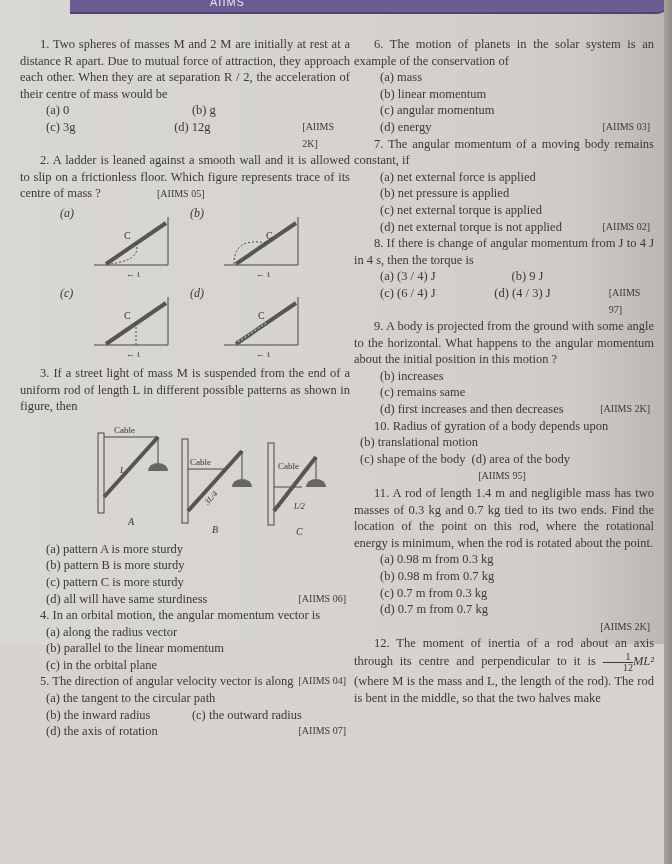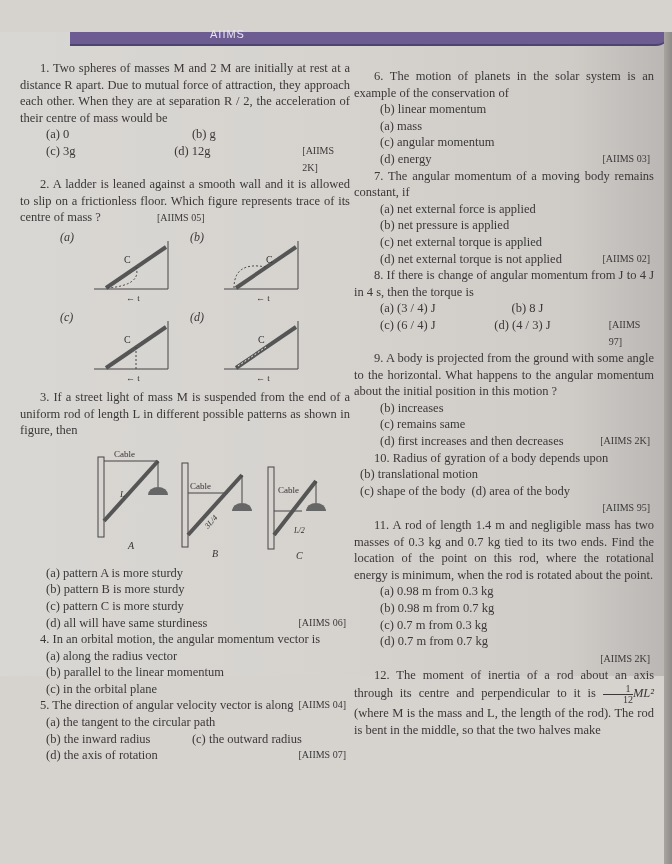--- a/index.html
+++ b/index.html
@@ -5,39 +5,38 @@
   html, body { margin: 0; padding: 0; }
   body {
     width: 672px; height: 864px; overflow: hidden; position: relative;
     background: #d6d3cf;
     font-family: "Liberation Serif", "DejaVu Serif", serif;
     color: #3a3838;
   }
   .page {
     position: absolute; left: 0; top: 0; width: 672px; height: 644px;
     background: linear-gradient(90deg, #d9d7d3 0%, #d6d3cf 50%, #cfccc8 85%, #b9b5b2 100%);
-    margin-top: 32px;
   }
   .banner {
     position: absolute; left: 70px; top: 0; width: 600px; height: 12px;
     background: #6c5c92; border-bottom: 2px solid #4d4470;
     border-radius: 0 0 30px 0;
   }
   .banner-label {
     position: absolute; left: 140px; top: -4px; color: #e8e4f0;
     font-family: "Liberation Sans", sans-serif; font-size: 11px; letter-spacing: 1px;
   }
   .spine {
     position: absolute; right: 0; top: 0; width: 8px; height: 864px;
     background: linear-gradient(90deg, #a8a4a0, #8f8b88);
   }
   .col {
     position: absolute; font-size: 12.5px; line-height: 16.6px;
   }
-  .col-left { left: 20px; top: 28px; width: 330px; }
+  .col-left { left: 20px; top: 36px; width: 330px; }
   .col-right { left: 354px; top: 36px; width: 300px; }
   .q { margin: 0; }
   .q-text { text-indent: 20px; text-align: justify; }
   .opt { padding-left: 26px; }
   .opt-row { display: flex; padding-left: 26px; }
   .opt-row .half { width: 48%; }
   .tag { float: right; font-size: 10px; margin-right: 4px; }
   i { font-style: italic; }
   .fig-grid {
     display: grid; grid-template-columns: 1fr 1fr; row-gap: 4px;
@@ -181,39 +180,39 @@
         <span class="half">(c) the outward radius</span>
       </div>
       <div class="opt"><span>(d) the axis of rotation</span><span class="tag">[AIIMS 07]</span></div>
     </div>
   </div>
 
   <div class="col col-right">
 
     <div class="q">
       <p class="q-text" style="margin:0;"><span>6.</span> <span>The motion of planets in the solar system is an example of the conservation of</span></p>
+      <div class="opt">(a) mass</div>
       <div class="opt">(b) linear momentum</div>
-      <div class="opt">(a) mass</div>
       <div class="opt">(c) angular momentum</div>
       <div class="opt"><span>(d) energy</span><span class="tag">[AIIMS 03]</span></div>
     </div>
 
     <div class="q">
       <p class="q-text" style="margin:0;"><span>7.</span> <span>The angular momentum of a moving body remains constant, if</span></p>
       <div class="opt">(a) net external force is applied</div>
       <div class="opt">(b) net pressure is applied</div>
       <div class="opt">(c) net external torque is applied</div>
       <div class="opt"><span>(d) net external torque is not applied</span><span class="tag">[AIIMS 02]</span></div>
     </div>
 
     <div class="q">
       <p class="q-text" style="margin:0;"><span>8.</span> <span>If there is change of angular momentum from J to 4 J in 4 s, then the torque is</span></p>
       <div class="opt-row">
         <span class="half">(a) (3 / 4) J</span>
-        <span class="half">(b) 8 J</span>
+        <span class="half">(b) 9 J</span>
       </div>
       <div class="opt-row">
         <span class="half">(c) (6 / 4) J</span>
         <span class="half">(d) (4 / 3) J</span>
         <span class="tag">[AIIMS 97]</span>
       </div>
     </div>
 
     <div class="q">
       <p class="q-text" style="margin:0;"><span>9.</span> <span>A body is projected from the ground with some angle to the horizontal. What happens to the angular momentum about the initial position in this motion ?</span></p>
@@ -224,21 +223,21 @@
 
     <div class="q">
       <p class="q-text" style="margin:0;"><span>10.</span> <span>Radius of gyration of a body depends upon</span></p>
       <div class="opt-row" style="padding-left:6px;">
         <span class="half">(b) translational motion</span>
       </div>
       <div class="opt-row" style="padding-left:6px;">
         <span style="margin-right:6px;">(c) shape of the body</span>
         <span>(d) area of the body</span>
       </div>
-      <div style="text-align:right;"><span class="tag" style="float:none;">[AIIMS 95]</span></div>
+      <div style="text-align:center;"><span class="tag" style="float:none;">[AIIMS 95]</span></div>
     </div>
 
     <div class="q">
       <p class="q-text" style="margin:0;"><span>11.</span> <span>A rod of length 1.4 m and negligible mass has two masses of 0.3 kg and 0.7 kg tied to its two ends. Find the location of the point on this rod, where the rotational energy is minimum, when the rod is rotated about the point.</span></p>
       <div class="opt">(a) 0.98 m from 0.3 kg</div>
       <div class="opt">(b) 0.98 m from 0.7 kg</div>
       <div class="opt">(c) 0.7 m from 0.3 kg</div>
       <div class="opt">(d) 0.7 m from 0.7 kg</div>
       <div style="text-align:right;"><span class="tag" style="float:none;">[AIIMS 2K]</span></div>
     </div>

